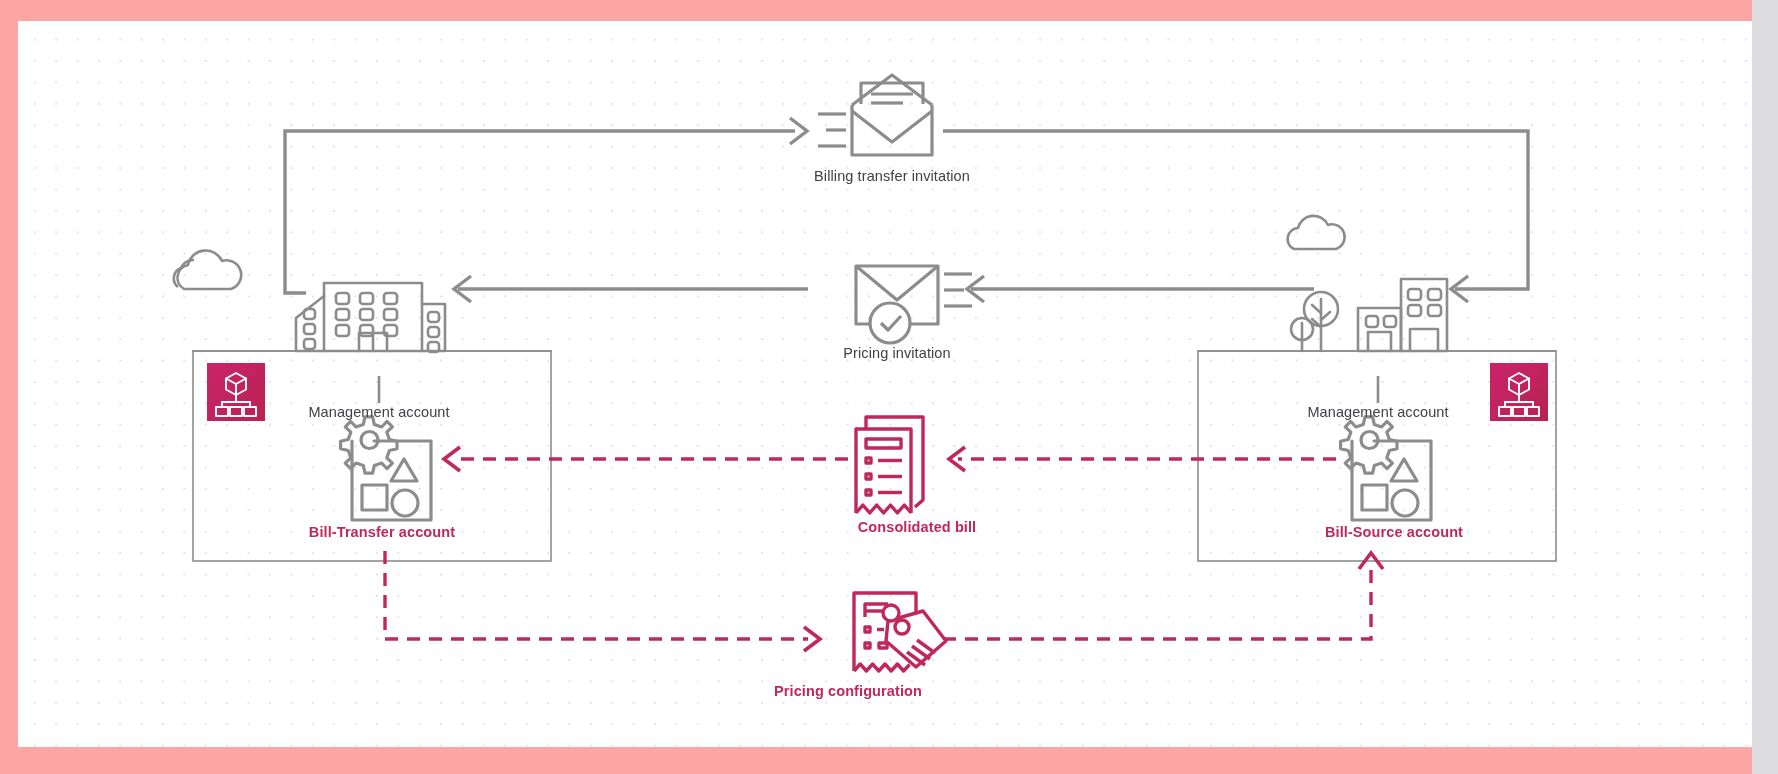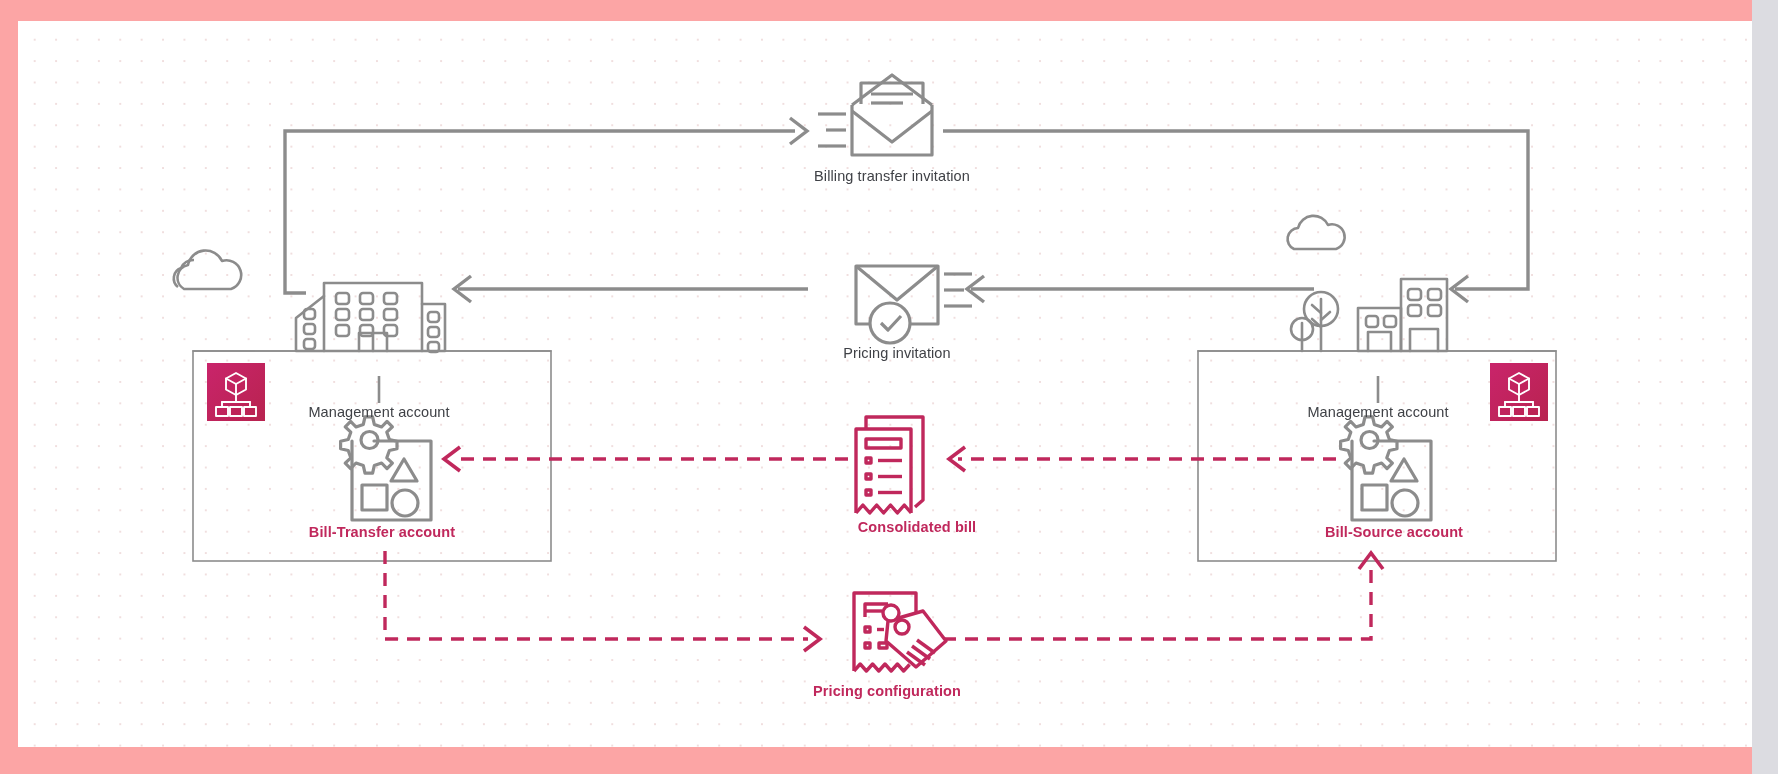--- a/index.html
+++ b/index.html
@@ -336,16 +336,16 @@
     <div class="lbl lbl-grey centered" style="left:361px; top:383px;">Management account</div>
 
     <div class="lbl lbl-grey centered" style="left:1360px; top:383px;">Management account</div>
 
     <div class="lbl lbl-pink centered" style="left:364px; top:503px;">Bill-Transfer account</div>
 
     <div class="lbl lbl-pink centered" style="left:1376px; top:503px;">Bill-Source account</div>
 
     <div class="lbl lbl-pink centered" style="left:874px; top:498px;margin-left:25px;">Consolidated bill</div>
 
-    <div class="lbl lbl-pink centered" style="left:869px; top:662px;text-align:right;">Pricing configuration</div>
+    <div class="lbl lbl-pink centered" style="left:830px; top:662px;text-align:right;">Pricing configuration</div>
 
   </div>
 </div>
 
 </body></html>

